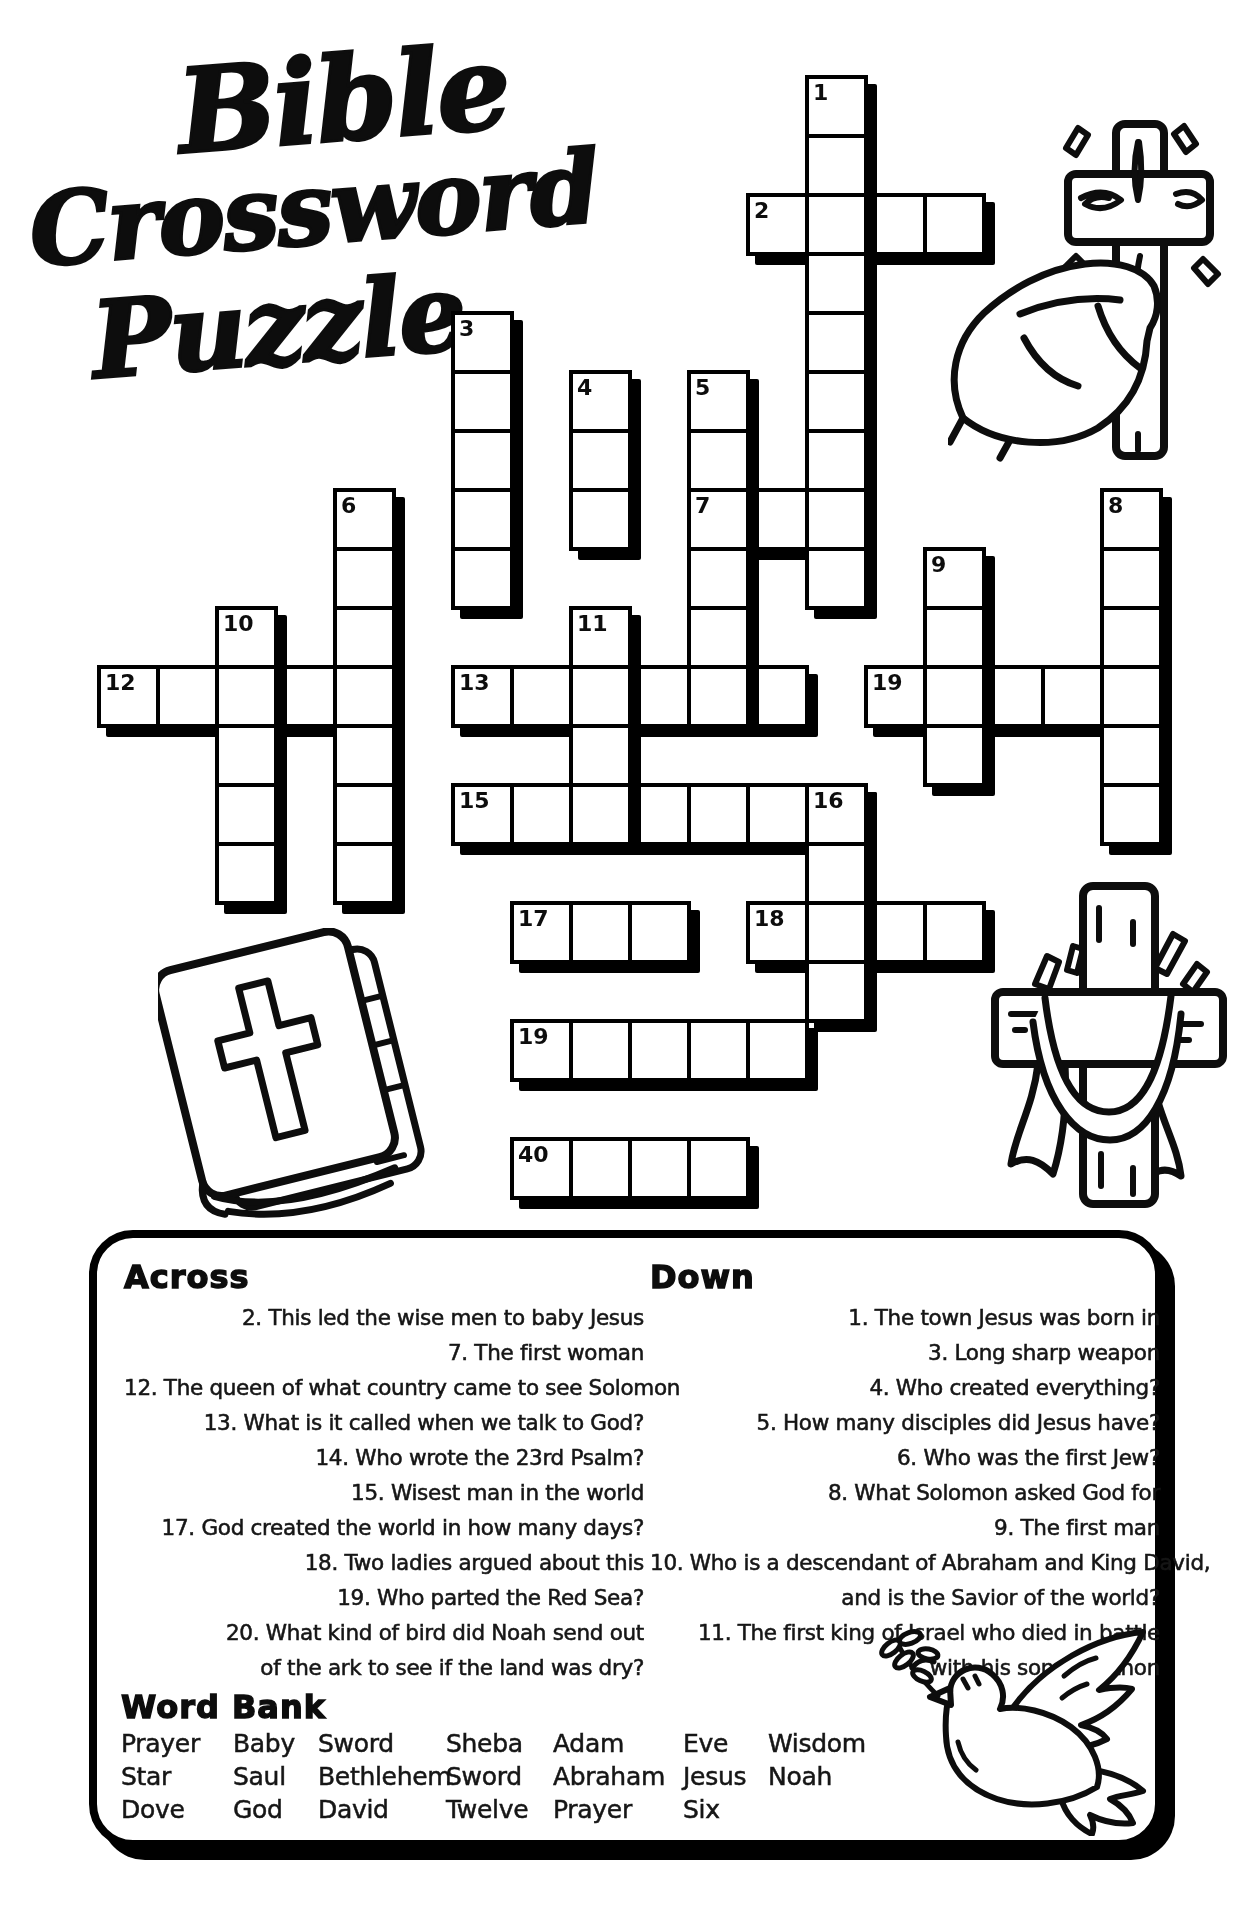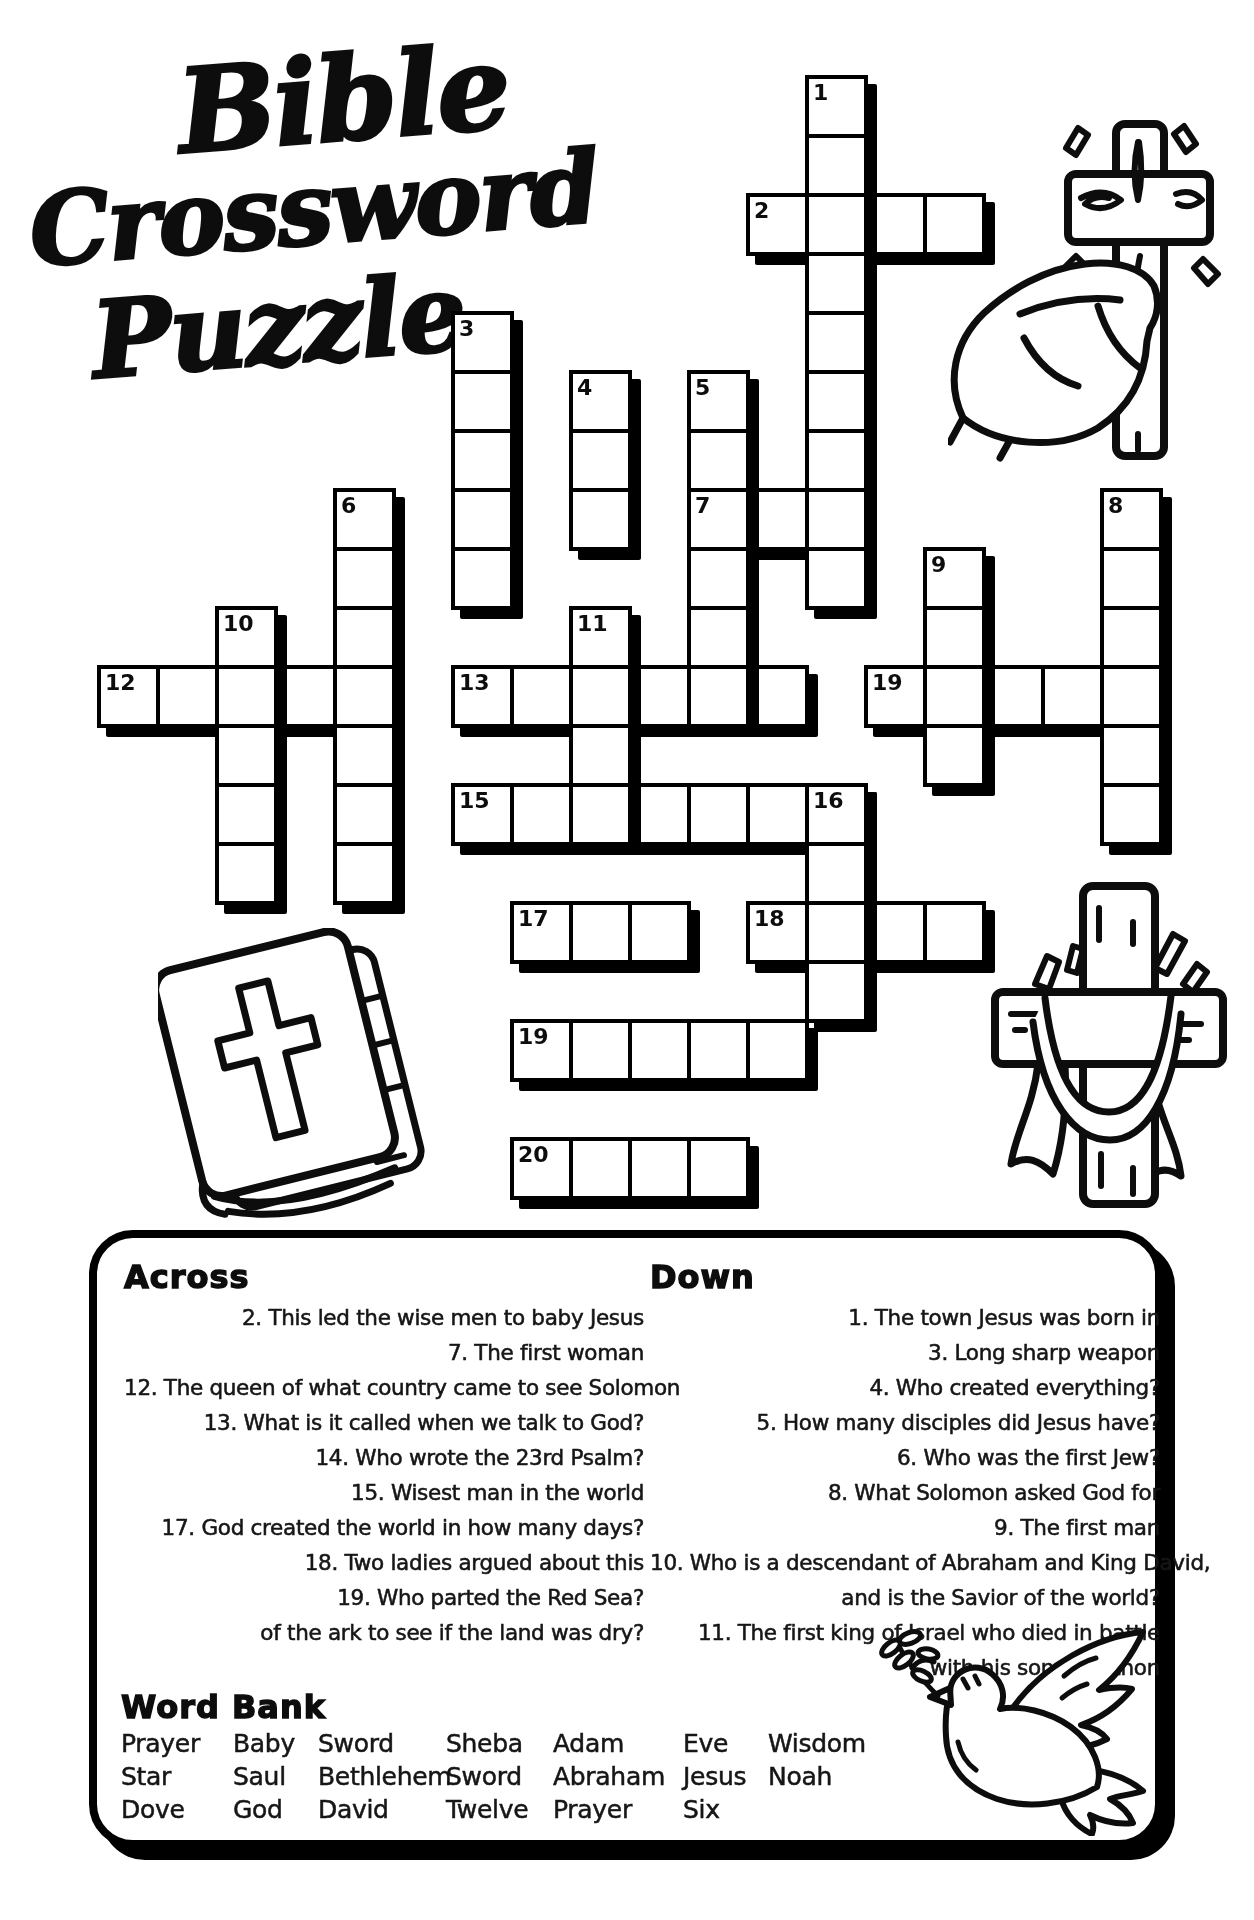--- a/index.html
+++ b/index.html
@@ -220,21 +220,21 @@
       <div class="cellnum" style="left: 223px; top: 613px;">10</div>
       <div class="cellnum" style="left: 577px; top: 613px;">11</div>
       <div class="cellnum" style="left: 105px; top: 672px;">12</div>
       <div class="cellnum" style="left: 459px; top: 672px;">13</div>
       <div class="cellnum" style="left: 872px; top: 672px;">19</div>
       <div class="cellnum" style="left: 459px; top: 790px;">15</div>
       <div class="cellnum" style="left: 813px; top: 790px;">16</div>
       <div class="cellnum" style="left: 518px; top: 908px;">17</div>
       <div class="cellnum" style="left: 754px; top: 908px;">18</div>
       <div class="cellnum" style="left: 518px; top: 1026px;">19</div>
-      <div class="cellnum" style="left: 518px; top: 1144px;">20</div>
+      <div class="cellnum" style="left: 518px; top: 1144px;">40</div>
     </div>
 
   <div class="illus" style="left:948px; top:86px; width:302px; height:378px;">
     <svg width="302" height="378" viewBox="0 0 302 378">
       <rect class="shp" x="168" y="38" width="48" height="332" rx="9" stroke-width="8"></rect>
       <rect class="shp" x="120" y="88" width="142" height="68" rx="8" stroke-width="8"></rect>
       <path class="ln" stroke-width="6" d="M190,56 q-7,30 0,58 q6,-26 1,-58"></path>
       <path class="ln" stroke-width="6" d="M133,112 q22,-12 40,2 q-18,14 -36,4 q10,-10 24,-6"></path>
       <path class="ln" stroke-width="6" d="M228,108 q16,-6 26,6 q-12,10 -24,4"></path>
       <path class="ln" stroke-width="6" d="M192,170 q-6,28 -2,50"></path>
@@ -318,20 +318,21 @@
       <div>
         <div class="clue-line">17. God created the world in how many days?</div>
       </div>
       <div>
         <div class="clue-line">18. Two ladies argued about this</div>
       </div>
       <div>
         <div class="clue-line">19. Who parted the Red Sea?</div>
       </div>
       <div>
+        <div class="clue-line">20. What kind of bird did Noah send out</div>
         <div class="clue-line clue-cont">of the ark to see if the land was dry?</div>
       </div>
     </div>
 
   <div class="section-header" id="down-header">Down</div>
   <div class="clue-col" id="down-clues">
       <div>
         <div class="clue-line">1. The town Jesus was born in</div>
       </div>
       <div>

